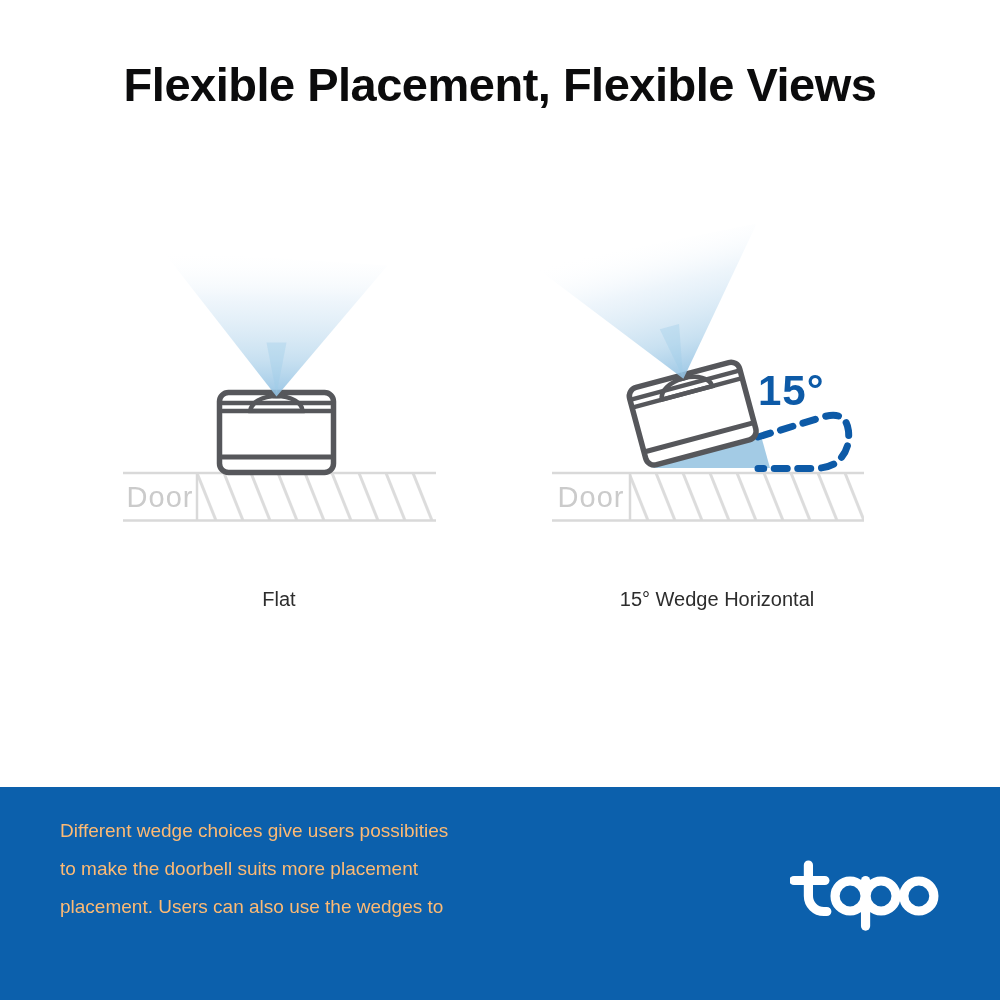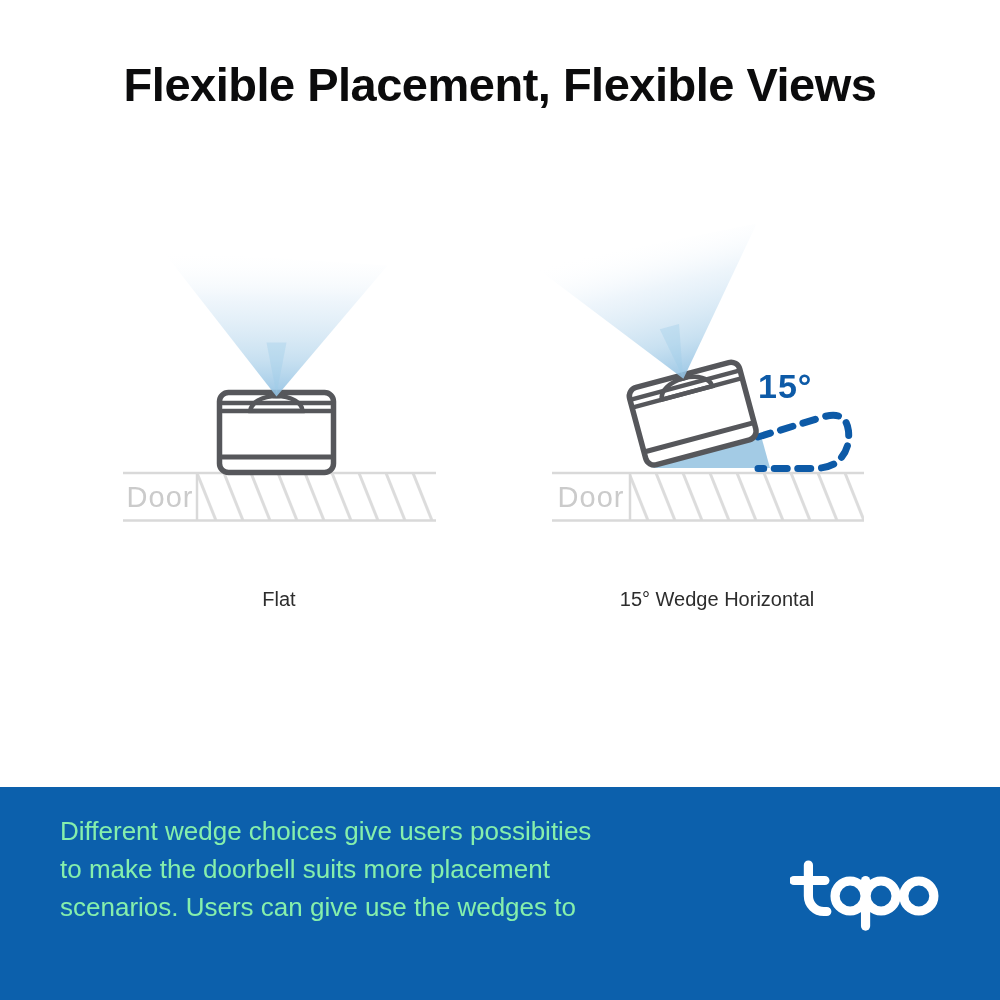--- a/index.html
+++ b/index.html
@@ -8,26 +8,26 @@
 
   .title{position:absolute;left:0;top:57px;width:1000px;text-align:center;
          font-size:47px;font-weight:700;letter-spacing:-0.5px;color:#0b0b0c;}
 
   .diagram-svg{position:absolute;left:0;top:150px;width:1000px;height:400px;}
 
   .caption{position:absolute;top:588px;font-size:20px;color:#2d2d2d;text-align:center;}
   .caption.flat{left:179px;width:200px;}
   .caption.wedge{left:517px;width:400px;}
 
-  .angle-label{position:absolute;left:758px;top:367px;font-size:34px;font-weight:bold;
+  .angle-label{position:absolute;left:758px;top:367px;font-size:42px;font-weight:bold;
                color:var(--accent,#0d5aa7);letter-spacing:1px;}
 
   .banner{position:absolute;left:0;top:787px;width:1000px;height:213px;
           background:var(--banner-bg,#0c60ac);}
-  .banner-text{position:absolute;left:60px;top:25px;color:#86efac;font-size:26px;
+  .banner-text{position:absolute;left:60px;top:25px;color:#fdba74;font-size:19px;
                line-height:38px;font-weight:400;}
   .banner-text div{white-space:nowrap;}
   .logo-svg{position:absolute;left:790px;top:73px;width:155px;height:72px;}
 
   
   .stroke-dev{stroke:var(--device-stroke,#56575b);fill:none;stroke-linecap:round;}
   .floor-line{stroke:#d9d9d9;stroke-width:2.5;fill:none;}
   .door-text{font-family:"Liberation Sans",sans-serif;font-size:29px;fill:#cbcbcb;letter-spacing:1px;}
   .dashed-wedge{stroke:var(--accent,#0d5aa7);stroke-width:7;fill:none;
                 stroke-dasharray:13 10.5;stroke-linecap:round;}
@@ -104,21 +104,21 @@
 
   <div class="angle-label">15°</div>
 
   <div class="caption flat">Flat</div>
   <div class="caption wedge">15° Wedge Horizontal</div>
 
   <div class="banner">
     <div class="banner-text">
       <div>Different wedge choices give users possibities</div>
       <div>to make the doorbell suits more placement</div>
-      <div>scenarios. Users can give use the wedges to</div>
+      <div>placement. Users can also use the wedges to</div>
     </div>
 
     <svg class="logo-svg" viewBox="0 0 160 74" aria-label="tapo">
       <g stroke="#ffffff" stroke-width="9.5" fill="none" stroke-linecap="round">
         <line x1="4" y1="21" x2="36" y2="21"></line>
         <path d="M19,5 V37 A16,16 0 0 0 35,53 H38"></path>
         <circle cx="62" cy="37" r="15.5"></circle>
         <line x1="78" y1="21" x2="78" y2="68"></line>
         <circle cx="94" cy="37" r="15.5"></circle>
         <circle cx="133" cy="37" r="15.5"></circle>

